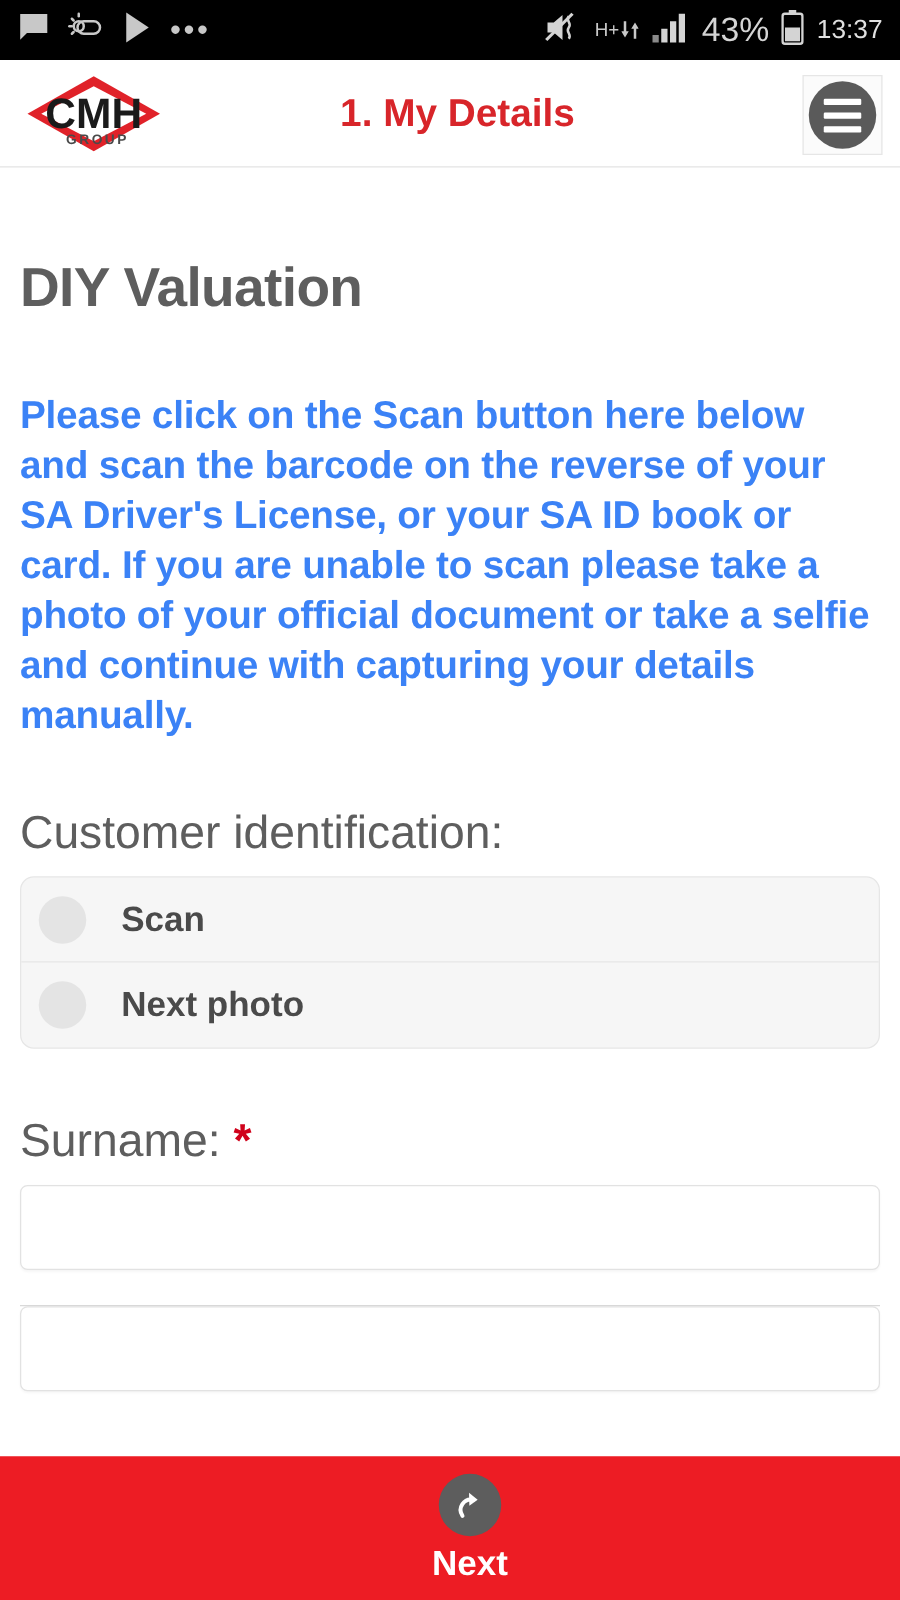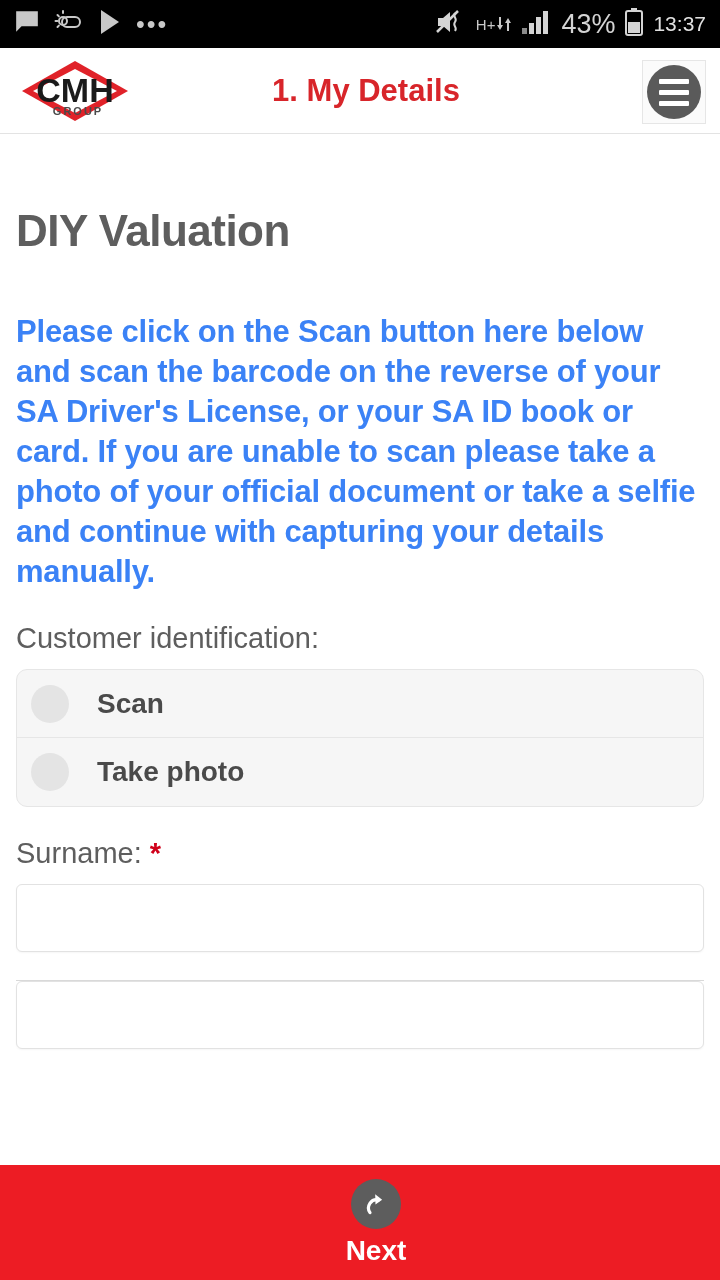--- a/index.html
+++ b/index.html
@@ -52,21 +52,21 @@
   .content { padding:0 16px; }
   .h1 {
     font-size:44px; font-weight:bold; color:#5e5e5e;
     margin-top:72px; letter-spacing:-0.5px;
   }
   .para {
     font-size:31px; font-weight:bold; color:#3b82f6;
     line-height:40px; margin-top:56px; letter-spacing:-0.2px;
   }
   .field-label {
-    font-size:29px; color:#5e5e5e; margin-top:30px; margin-bottom:14px;
+    font-size:37px; color:#5e5e5e; margin-top:53px; margin-bottom:14px;
   }
   .req { color:#d0021b; font-weight:bold; }
 
   
   .opt-list {
     margin-top:8px; border:1px solid #e6e6e6; border-radius:11px;
     background:#f6f6f6; overflow:hidden;
   }
   .opt-row {
     display:flex; align-items:center; height:68px; padding:0 14px;
@@ -195,21 +195,21 @@
 
     <div class="field-label">Customer identification:</div>
 
     <div class="opt-list">
       <div class="opt-row">
         <span class="opt-radio"></span>
         <span class="opt-label">Scan</span>
       </div>
       <div class="opt-row">
         <span class="opt-radio"></span>
-        <span class="opt-label">Take photo</span>
+        <span class="opt-label">Next photo</span>
       </div>
     </div>
 
     <div class="field-label">
       <span>Surname:</span>
       <span class="req">*</span>
     </div>
     <input class="text-input" type="text" value="" style="">
 
     <div class="divider"></div>

